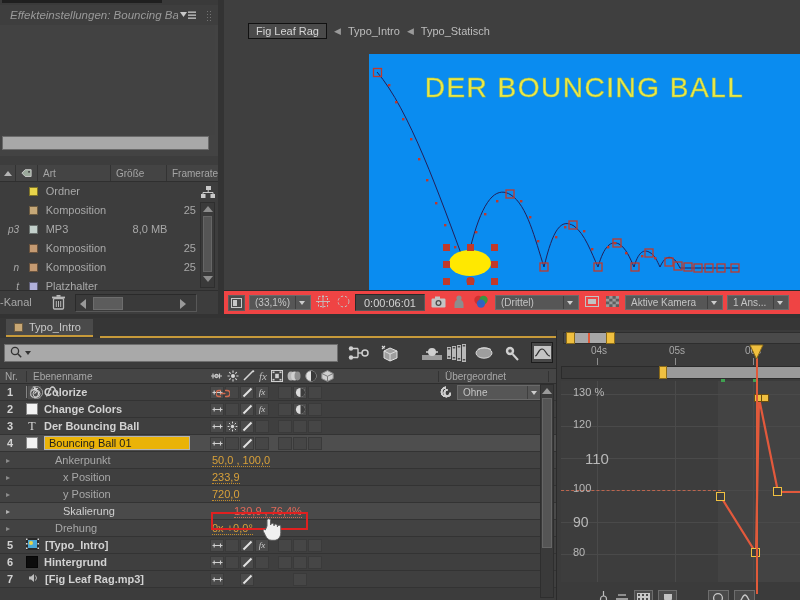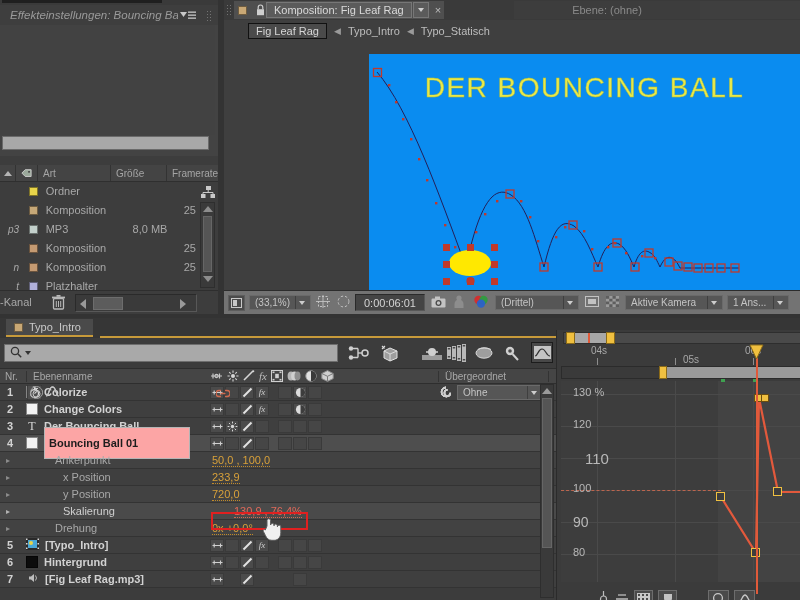--- a/index.html
+++ b/index.html
@@ -58,21 +58,21 @@
   .prow.sel { background:#4a4a4a; }
 
   .sw { width:14px;height:13px; background:#4b4b4b; border:1px solid #3a3a3a;
         display:inline-flex; align-items:center; justify-content:center; margin-right:1px;
         font-size:9px; color:#cfcfcf;}
   .sw.empty{ background:#464646; }
 
   .stopwatch { width:13px;height:13px;border-radius:50%; border:1px solid #9a9a9a;
     display:inline-flex;align-items:center;justify-content:center; font-size:8px; color:#c9c9c9;}
 
-  .nameBox { background:#fca5a5; color:#1d1d1d; font-weight:bold; padding:0 4px; height:32px;
+  .nameBox { background:#eab308; color:#1d1d1d; font-weight:normal; padding:0 4px; height:14px;
      display:inline-flex; align-items:center; border:1px solid #b5b5b5; }
 
   .graphArea { background:#3d3d3d; }
   .gridline { position:absolute; background:#4a4a4a; }
   .valline { position:absolute; border-top:1px dashed #cf6a4f; opacity:.85; }
 
   .kf { position:absolute; width:8px;height:8px; background:#f0c040; border:1px solid #6b4d10; }
   .kfsq { position:absolute; width:9px;height:9px; background:#3d3d3d; border:1.5px solid #f0c040; }
 
   .redhl { position:absolute; border:2px solid #e02020; }
@@ -201,43 +201,20 @@
       <div class="abs" style="left:104px;top:4px;">
           <div class="triR"></div>
         </div>
     </div>
   </div>
 
   <div class="abs" style="left:218px;top:0;width:6px;height:314px;background:#333;"></div>
 
   <div class="abs" style="left:224px;top:0;width:576px;height:314px;background:#3f3f3f;">
 
-    <div class="abs" style="left:0;top:0;width:576px;height:20px;background:#3a3a3a;">
-      <span class="abs gripper" style="left:2px;top:3px;"></span>
-      <div class="abs" style="left:10px;top:1px;height:18px;display:flex;align-items:center;background:#4f4f4f;padding:0 3px 0 4px;">
-        <span class="swatch" style="background:#c9a875;margin-right:5px;"></span>
-        <span class="abs" style="left:22px;top:3px;">
-          <svg width="9" height="12" viewBox="0 0 9 12">
-            <path d="M2.2 5.2 V3.3 a2.3 2.3 0 0 1 4.6 0 V5.2" fill="none" stroke="#cfcfcf" stroke-width="1.2"></path>
-            <rect x="1" y="5.2" width="7" height="6" fill="#cfcfcf"></rect>
-          </svg>
-        </span>
-        <span class="btnbox" style="margin-left:14px;height:16px;padding:0 7px;background:#5b5b5b;border:1px solid #777;">
-          <span style="color:#dadada;font-size:11px;">Komposition: Fig Leaf Rag</span>
-        </span>
-        <span class="btnbox" style="width:16px;height:16px;background:#5b5b5b;border:1px solid #777;margin-left:1px;">
-          <span class="caret"></span>
-        </span>
-        <span style="margin-left:6px;color:#bbb;font-size:11px;">×</span>
-      </div>
-      <div class="abs" style="left:290px;top:1px;width:186px;height:18px;background:#3d3d3d;display:flex;align-items:center;justify-content:center;">
-        <span style="color:#8a8a8a;">Ebene: (ohne)</span>
-      </div>
-      <div class="abs" style="left:476px;top:1px;width:100px;height:18px;background:#3f3f3f;"></div>
-    </div>
 
     <div class="abs" style="left:0;top:20px;width:576px;height:22px;background:#3f3f3f;display:flex;align-items:center;">
       <span class="btnbox" style="margin-left:24px;height:16px;padding:0 7px;background:#4a4a4a;border:1px solid #111;">
         <span style="color:#d6d6d6;">Fig Leaf Rag</span>
       </span>
       <span style="margin:0 7px;color:#9a9a9a;font-size:9px;">◀</span>
       <span style="color:#bdbdbd;">Typo_Intro</span>
       <span style="margin:0 7px;color:#9a9a9a;font-size:9px;">◀</span>
       <span style="color:#bdbdbd;">Typo_Statisch</span>
     </div>
@@ -312,21 +289,21 @@
               <rect x="48" y="17" width="7" height="7"></rect>
             <rect x="0" y="34" width="7" height="7"></rect>
               <rect x="24" y="34" width="7" height="7"></rect>
               <rect x="48" y="34" width="7" height="7"></rect>
           </g>
           <circle cx="27.5" cy="37" r="3.4" fill="none" stroke="#c0392b" stroke-width="1.4"></circle>
         </svg>
       </div>
     </div>
 
-    <div class="abs" style="left:0;top:290px;width:576px;height:24px;background:#737373;border-top:1px solid #2c2c2c;display:flex;align-items:center;gap:4px;padding-left:4px;">
+    <div class="abs" style="left:0;top:290px;width:576px;height:24px;background:#ef4444;border-top:1px solid #2c2c2c;display:flex;align-items:center;gap:4px;padding-left:4px;">
       <span class="btnbox" style="width:17px;height:16px;background:#4b4b4b;border-color:#5d5d5d;">
         <svg width="11" height="10" viewBox="0 0 11 10">
             <rect x="0.5" y="0.5" width="10" height="9" fill="none" stroke="#c8c8c8"></rect>
             <rect x="2" y="2" width="4" height="6" fill="#c8c8c8"></rect>
           </svg>
       </span>
       <span class="dd" style="width:62px;">
         <span>(33,1%)</span>
         <span class="arrowbox">
             <span class="caret"></span>
@@ -928,21 +905,21 @@
 
       <div class="abs" style="left:6px;top:2px;width:238px;height:12px;background:#4a4a4a;border:1px solid #2e2e2e;">
         <div class="abs" style="left:8px;top:0;width:38px;height:10px;background:#a8a8a8;"></div>
         <div class="abs" style="left:2px;top:-1px;width:9px;height:12px;background:#f0c040;border:1px solid #8a6a18;"></div>
         <div class="abs" style="left:42px;top:-1px;width:9px;height:12px;background:#f0c040;border:1px solid #8a6a18;"></div>
         <div class="abs" style="left:24px;top:0;width:2px;height:10px;background:#e05a3a;"></div>
       </div>
 
       <div class="abs" style="left:0;top:14px;width:244px;height:22px;">
         <span class="abs lbl" style="left:34px;top:1px;font-size:10px;">04s</span>
-        <span class="abs lbl" style="left:112px;top:10px;font-size:10px;margin-left:14px;">05s</span>
+        <span class="abs lbl" style="left:112px;top:1px;font-size:10px;">05s</span>
         <span class="abs lbl" style="left:188px;top:1px;font-size:10px;">06s</span>
         <div class="abs" style="left:40px;top:14px;width:1px;height:7px;background:#8d8d8d;"></div>
         <div class="abs" style="left:118px;top:14px;width:1px;height:7px;background:#8d8d8d;"></div>
         <div class="abs" style="left:196px;top:14px;width:1px;height:7px;background:#8d8d8d;"></div>
       </div>
 
       <div class="abs" style="left:4px;top:36px;width:240px;height:13px;background:#3a3a3a;border:1px solid #2b2b2b;">
         <div class="abs" style="left:103px;top:0;width:137px;height:11px;background:#9a9a9a;"></div>
         <div class="abs" style="left:97px;top:-1px;width:8px;height:13px;background:#f0c040;border:1px solid #8a6a18;"></div>
       </div>

